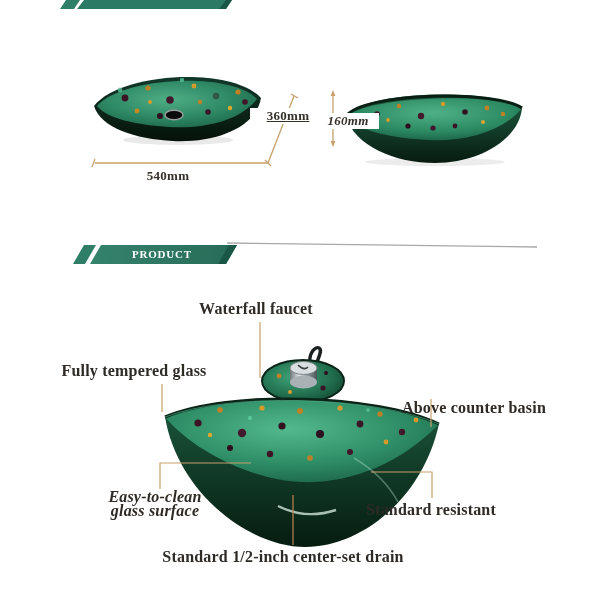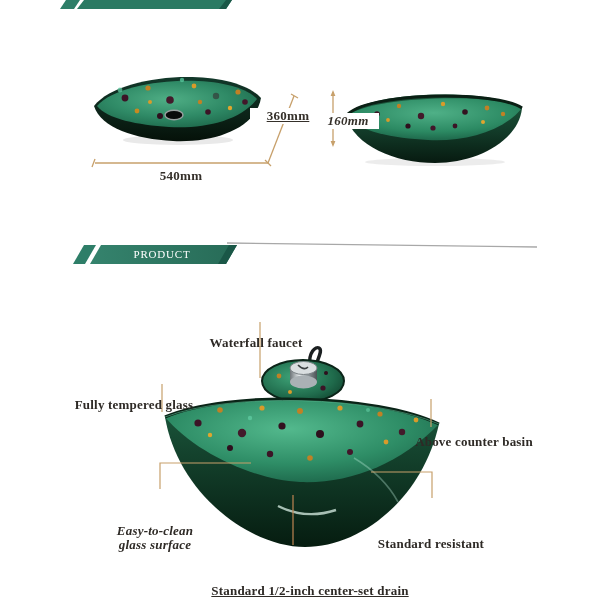--- a/index.html
+++ b/index.html
@@ -7,26 +7,26 @@
     position:relative;width:610px;height:610px;background:#ffffff;overflow:hidden;
     font-family:"Liberation Serif","DejaVu Serif",serif;color:#2b2721;
   }
   .abs{position:absolute;}
   .dim-label{
     position:absolute;font-size:13px;font-weight:bold;color:#35302a;
     text-align:center;letter-spacing:0.3px;
   }
   .dim-label.online{background:#ffffff;padding:0 2px;}
   .callout{
-    position:absolute;font-size:13px;font-weight:bold;color:#2e2a26;
-    text-align:center;line-height:14px;letter-spacing:0.2px;margin-top:34px;
+    position:absolute;font-size:16px;font-weight:bold;color:#2e2a26;
+    text-align:center;line-height:14px;letter-spacing:0.2px;
   }
   .ribbon-text{
     position:absolute;left:96px;top:247px;width:132px;height:14px;
-    font-size:11px;font-weight:normal;color:#ffffff;text-align:center;
+    font-size:11px;font-weight:bold;color:#ffffff;text-align:center;
     letter-spacing:0.8px;line-height:15px;
   }
   svg{display:block;}
 </style>
 </head>
 <body>
 
 <div id="stage">
 
   <svg class="abs" style="left:50px;top:0;" width="200" height="10" viewBox="0 0 200 10">
@@ -112,21 +112,21 @@
       <line x1="291" y1="94" x2="298" y2="98"></line>
       <line x1="265" y1="160" x2="271" y2="166"></line>
       <line x1="333" y1="92" x2="333" y2="145"></line>
     </g>
     <g fill="#c7a06b">
       <polygon points="333,90 330.6,96 335.4,96"></polygon>
       <polygon points="333,147 330.6,141 335.4,141"></polygon>
     </g>
   </svg>
 
-  <div class="dim-label" style="left:131px;top:168px;width:100px;">540mm</div>
+  <div class="dim-label" style="left:118px;top:168px;width:100px;">540mm</div>
   <div class="dim-label online" style="left:250px;top:108px;width:72px;text-decoration:underline;">360mm</div>
   <div class="dim-label online" style="left:317px;top:113px;width:58px;font-style:italic;">160mm</div>
 
   <svg class="abs" style="left:55px;top:238px;" width="500" height="32" viewBox="0 0 500 32">
     <defs>
       <linearGradient id="grib" x1="0" y1="0" x2="1" y2="0">
         <stop offset="0" stop-color="#35836d"></stop>
           <stop offset="1" stop-color="#276b57"></stop>
       </linearGradient>
     </defs>
@@ -228,15 +228,15 @@
 
   <div class="callout" style="left:65px;top:490px;width:180px;font-style:italic;">
     <div>Easy-to-clean</div>
     <div>glass surface</div>
   </div>
 
   <div class="callout" style="left:341px;top:503px;width:180px;">
     <div>Standard resistant</div>
   </div>
 
-  <div class="callout" style="left:180px;top:550px;width:260px;text-decoration:underline;">Standard 1/2-inch center-set drain</div>
+  <div class="callout" style="left:153px;top:550px;width:260px;">Standard 1/2-inch center-set drain</div>
 
 </div>
 
 </body></html>

